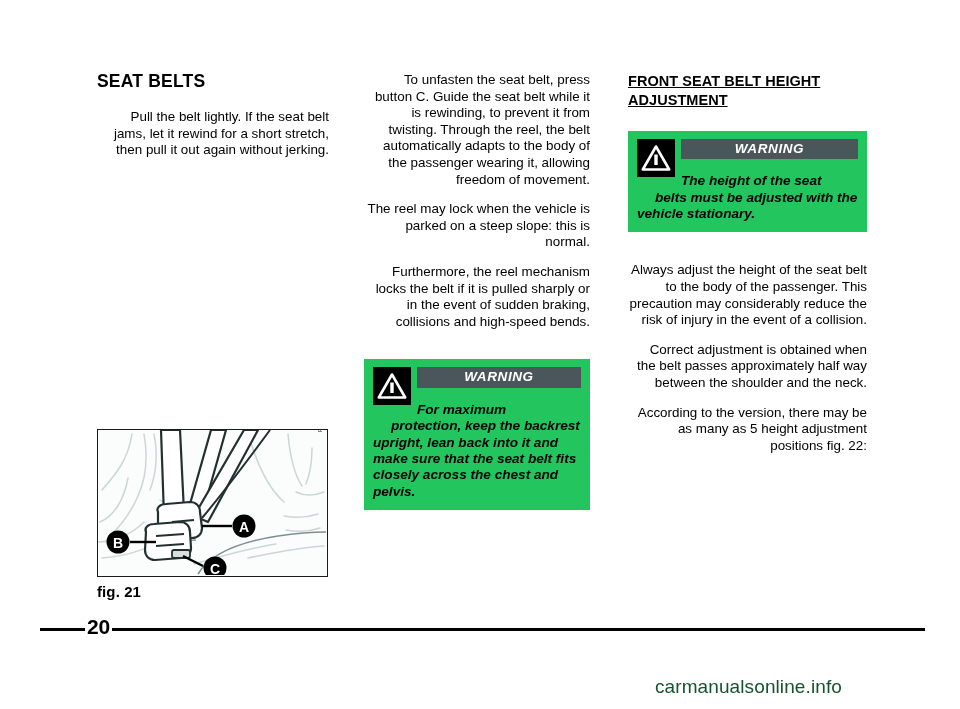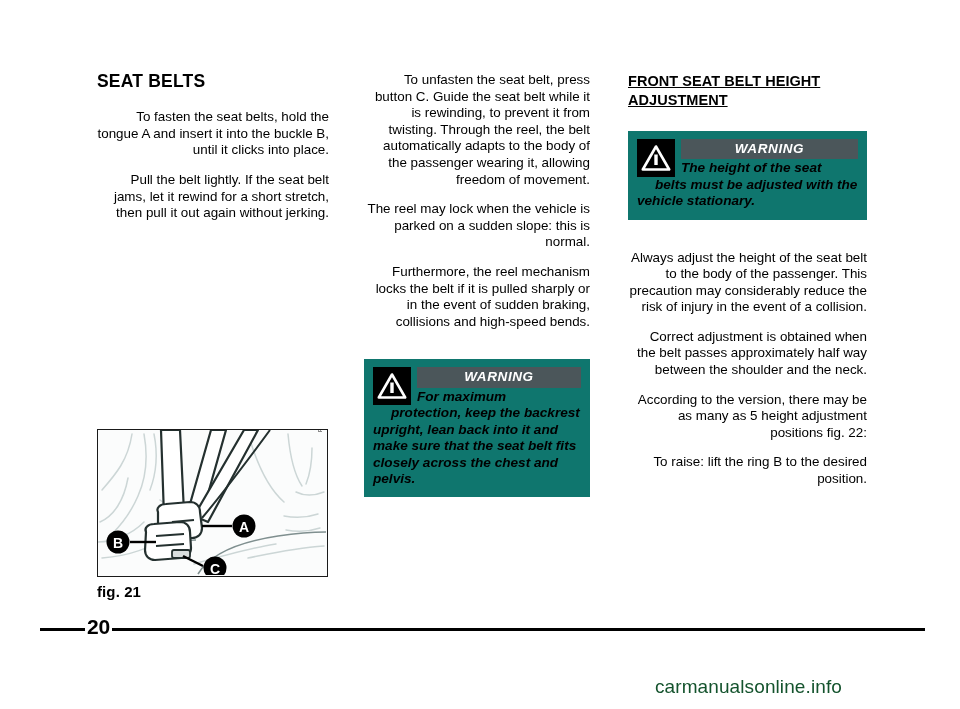--- a/index.html
+++ b/index.html
@@ -64,21 +64,21 @@
   }
   p.body-text {
     font-size: 13.4px;
     line-height: 16.6px;
     margin: 0 0 13px 0;
     text-align: right;
   }
 
   
   .warn-box {
-    background: #0f766e;
+    background: #22c55e;
     padding: 8px 9px 10px 9px;
     margin: 0 0 14px 0;
     position: relative;
   }
   .warn-head {
     display: flex;
     align-items: flex-start;
     gap: 0px;
   }
   .warn-icon {
@@ -102,21 +102,21 @@
     letter-spacing: 0.6px;
     text-align: center;
     padding: 2px 0 3px 0;
     line-height: 1.15;
   }
   .warn-text-start {
     font-style: italic;
     font-weight: bold;
     font-size: 13.6px;
     line-height: 16.4px;
-    padding-top: 1px;
+    padding-top: 14px;
   }
   .warn-text-rest {
     font-style: italic;
     font-weight: bold;
     font-size: 13.6px;
     line-height: 16.4px;
     margin-top: 0px;
   }
 
   
@@ -195,27 +195,26 @@
 </style>
 </head>
 <body>
 
 <div class="page">
 
   <div class="columns">
 
     <div class="col col-1">
       <h1 class="sec-title">SEAT BELTS</h1>
-      <p class="body-text">To fasten the seat belts, hold the tongue A and insert it into the buckle B, until it clicks into place.</p>
       <p class="body-text">Pull the belt lightly. If the seat belt jams, let it rewind for a short stretch, then pull it out again without jerking.</p>
     </div>
 
     <div class="col col-2">
       <p class="body-text">To unfasten the seat belt, press button C. Guide the seat belt while it is rewinding, to prevent it from twisting. Through the reel, the belt automatically adapts to the body of the passenger wearing it, allowing freedom of movement.</p>
-      <p class="body-text">The reel may lock when the vehicle is parked on a sudden slope: this is normal.</p>
+      <p class="body-text">The reel may lock when the vehicle is parked on a steep slope: this is normal.</p>
       <p class="body-text">Furthermore, the reel mechanism locks the belt if it is pulled sharply or in the event of sudden braking, collisions and high-speed bends.</p>
 
       <div class="warn-box" style="margin-top:29px;">
         <div class="warn-head">
           <div class="warn-icon">
             <svg width="30" height="28" viewBox="0 0 30 28" aria-hidden="true">
               <polygon points="15,2.5 28.2,25.5 1.8,25.5" fill="none" stroke="#ffffff" stroke-width="2.6" stroke-linejoin="round"></polygon>
               <rect x="13.3" y="10.5" width="3.4" height="10.5" fill="#ffffff"></rect>
             </svg>
           </div>
@@ -243,21 +242,20 @@
             <div class="warn-banner">WARNING</div>
             <div class="warn-text-start">The height of the seat</div>
           </div>
         </div>
         <div class="warn-text-rest" style="text-indent:18px;">belts must be adjusted with the vehicle stationary.</div>
       </div>
 
       <p class="body-text">Always adjust the height of the seat belt to the body of the passenger. This precaution may considerably reduce the risk of injury in the event of a collision.</p>
       <p class="body-text">Correct adjustment is obtained when the belt passes approximately half way between the shoulder and the neck.</p>
       <p class="body-text">According to the version, there may be as many as 5 height adjustment positions fig. 22:</p>
-      <p class="body-text">To raise: lift the ring B to the desired position.</p>
     </div>
   </div>
 
   <div class="figure-wrap">
     <div class="figure-frame">
       <svg width="228" height="145" viewBox="0 0 228 145" aria-hidden="true">
         <rect x="0" y="0" width="228" height="145" fill="#fbfcfc"></rect>
 
         <g stroke="#ccd6d6" stroke-width="1.5" fill="none" stroke-linecap="round">
           <path d="M4,60 C18,44 30,30 34,4"></path>

